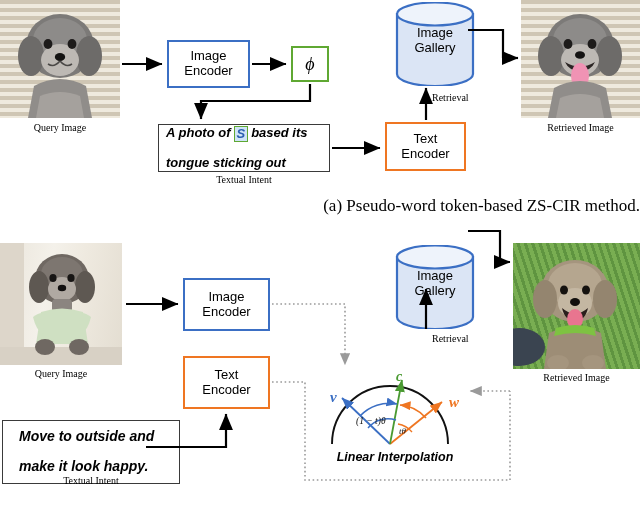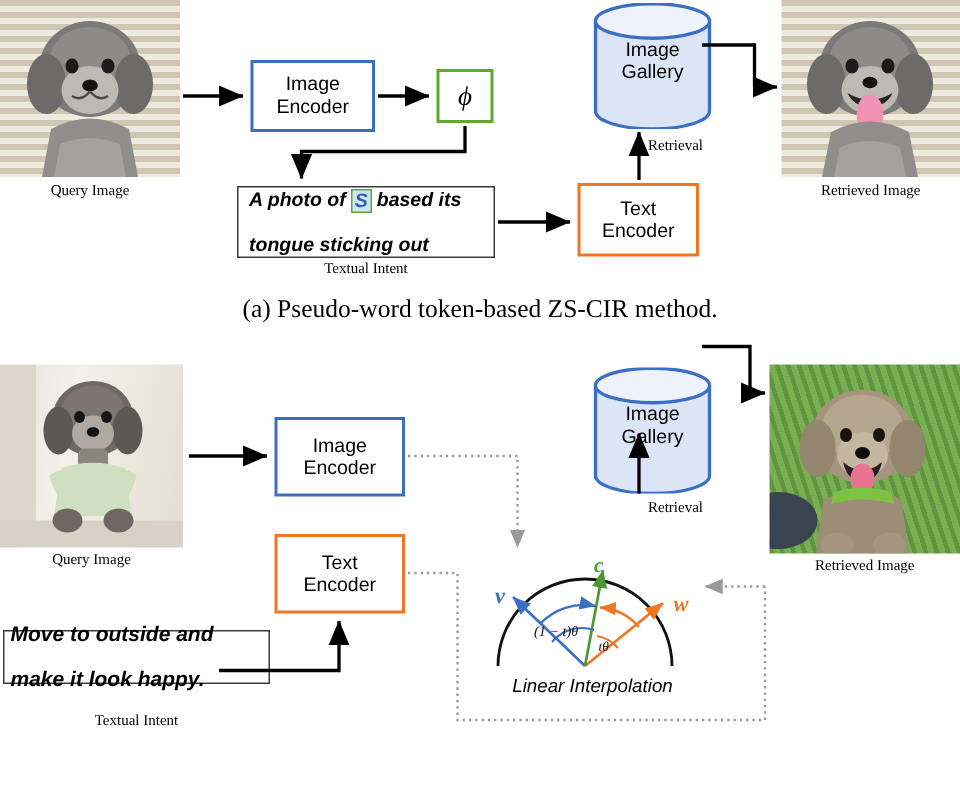--- a/index.html
+++ b/index.html
@@ -12,21 +12,21 @@
   .box{position:absolute;box-sizing:border-box;background:#fff;
        display:flex;flex-direction:column;align-items:center;justify-content:center;
        line-height:1.12;text-align:center;}
   .enc-img{border:2.5px solid #3b6fc4;}
   .enc-txt{border:2.5px solid #ef7622;}
   .phi-box{border:2.5px solid #5fa832;}
   .intent{border:1.6px solid #3a3a3a;align-items:flex-start;justify-content:center;
           text-align:left;font-style:italic;font-weight:600;}
   .lbl{position:absolute;font-family:"Liberation Serif", serif;text-align:center;
        font-size:10px;}
-  .caption-main{font-family:"Liberation Serif", serif;font-size:17px;text-align:center;
+  .caption-main{font-family:"Liberation Serif", serif;font-size:17px;text-align:right;
        position:absolute;width:640px;}
 
   
   .photo{position:absolute;overflow:hidden;}
   .blinds{background:
       repeating-linear-gradient(180deg,#cfc6b4 0px,#cfc6b4 4px,#efeade 4px,#efeade 8px);}
   .indoor{background:linear-gradient(100deg,#e9e4da 0%,#f4f1ea 38%,#efeae0 60%,#e3ddd1 100%);}
   .grass{background:
       repeating-linear-gradient(72deg,#5f9440 0px,#5f9440 3px,#79ae52 3px,#79ae52 7px);}
   .dogwrap{position:absolute;left:0;top:0;width:100%;height:100%;}
@@ -159,21 +159,21 @@
   <div class="box enc-img" style="left:183px;top:278px;width:87px;height:53px;font-size:13px;">
     <span>Image</span>
     <span>Encoder</span>
   </div>
 
   <div class="box enc-txt" style="left:183px;top:356px;width:87px;height:53px;font-size:13px;">
     <span>Text</span>
     <span>Encoder</span>
   </div>
 
-  <div class="box intent" style="left:2px;top:420px;width:178px;height:36px;font-size:14px;padding:0 4px;">
+  <div class="box intent" style="left:2px;top:420px;width:178px;height:64px;font-size:14px;padding:0 16px;">
     <div style="white-space:nowrap;">Move to outside and</div>
     <div style="white-space:nowrap;margin-top:14px;">make it look happy.</div>
   </div>
   <div class="lbl" style="left:2px;top:475px;width:178px;">Textual Intent</div>
 
   <div class="abs" style="left:391px;top:245px;width:88px;height:84px;">
     <svg width="88" height="84" viewBox="0 0 88 84">
       <path d="M6 12 v60 a38 12 0 0 0 76 0 v-60 z" fill="#dbe5f5" stroke="#3b6fc4" stroke-width="2.2"></path>
       <ellipse cx="44" cy="12" rx="38" ry="11.5" fill="#eef3fb" stroke="#3b6fc4" stroke-width="2.2"></ellipse>
     </svg>
@@ -234,21 +234,21 @@
       <path d="M106 46 A38 38 0 0 0 80 33" stroke="#ef7622" stroke-width="1.6" fill="none" marker-end="url(#b-org)"></path>
 
       <path d="M92 60 A24 24 0 0 0 78 52" stroke="#ef7622" stroke-width="1.4" fill="none"></path>
       <text x="10" y="30" font-family="Liberation Serif, serif" font-size="15" font-weight="bold" font-style="italic" fill="#3b6fc4">v</text>
       <text x="129" y="35" font-family="Liberation Serif, serif" font-size="15" font-weight="bold" font-style="italic" fill="#ef7622">w</text>
       <text x="76" y="9" font-family="Liberation Serif, serif" font-size="14" font-weight="bold" font-style="italic" fill="#4a9a32">c</text>
       <text x="36" y="52" font-family="Liberation Serif, serif" font-size="9.5" font-style="italic" fill="#111">(1 − t)θ</text>
       <text x="79" y="62" font-family="Liberation Serif, serif" font-size="9" font-style="italic" fill="#111">tθ</text>
     </svg>
     <div style="position:absolute;left:0;top:78px;width:150px;text-align:center;font-style:italic;
-                font-weight:400;font-size:12.5px;">Linear Interpolation</div>
+                font-weight:700;font-size:12.5px;">Linear Interpolation</div>
   </div>
 
   <svg class="abs" style="left:0;top:215px;" width="640" height="280">
     <defs>
       <marker id="ah2" markerWidth="9" markerHeight="9" refX="7.4" refY="3.2" orient="auto">
         <path d="M0,0 L7.6,3.2 L0,6.4 z" fill="#000"></path>
       </marker>
       <marker id="ahg" markerWidth="9" markerHeight="9" refX="7.4" refY="3.2" orient="auto">
         <path d="M0,0 L7.6,3.2 L0,6.4 z" fill="#9a9a9a"></path>
       </marker>

